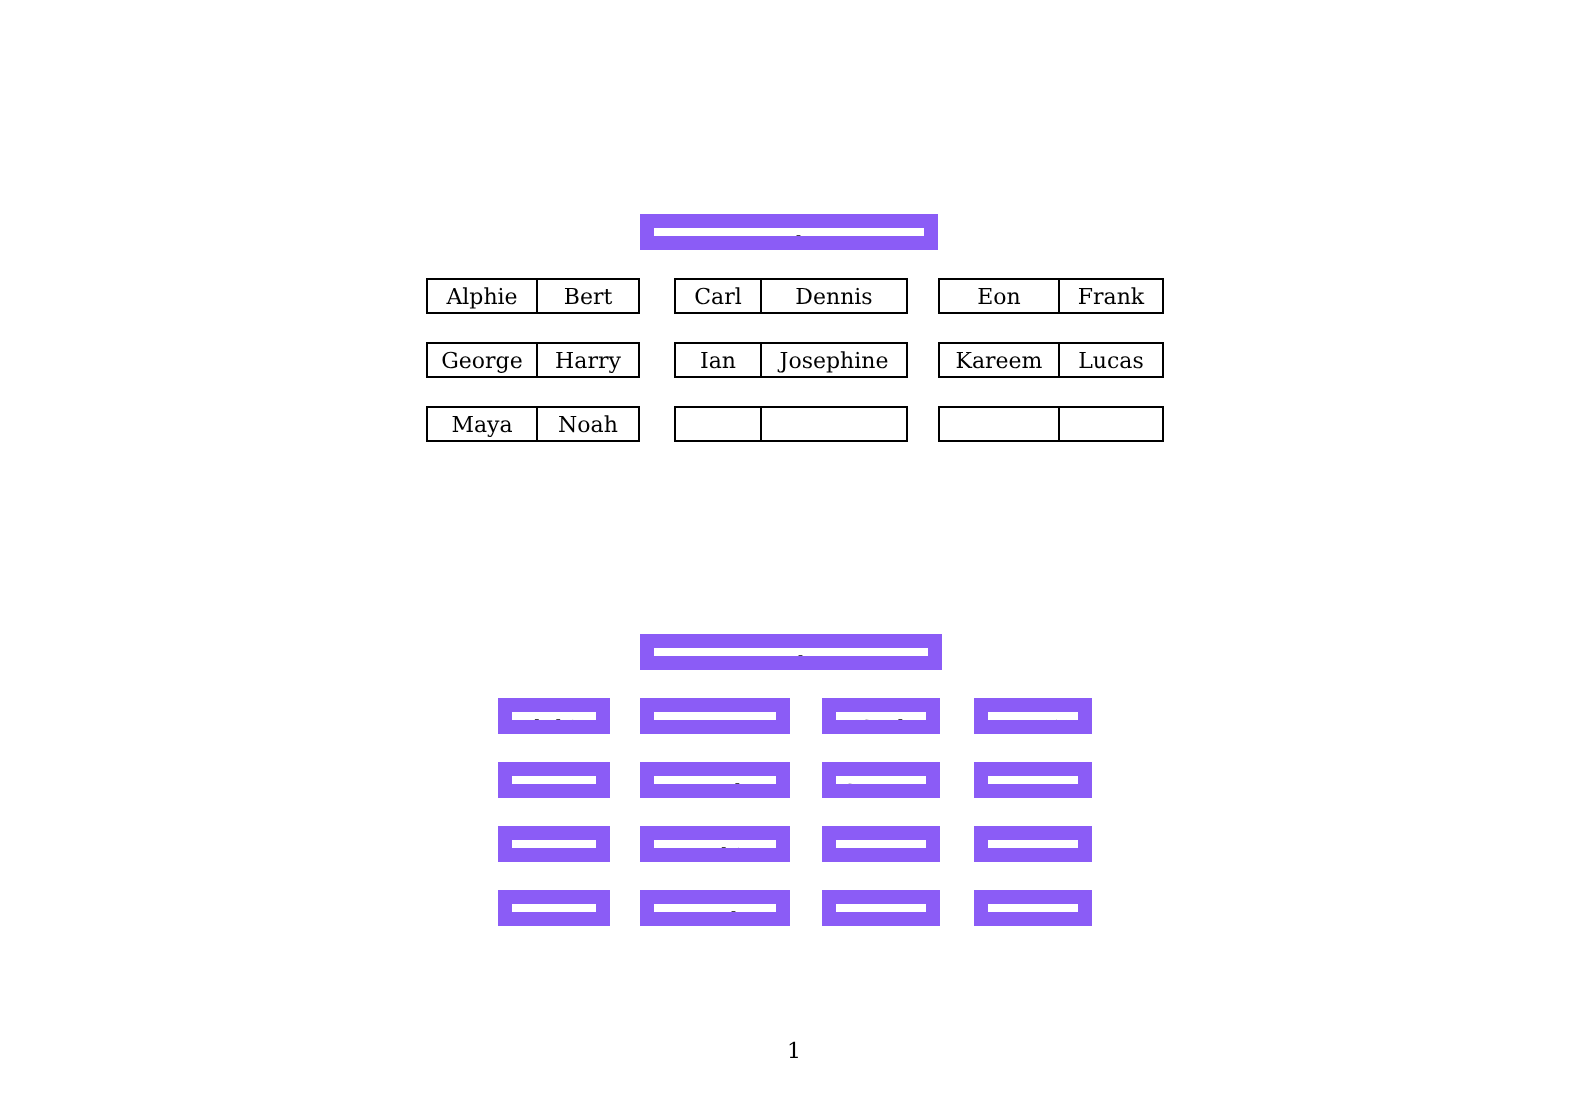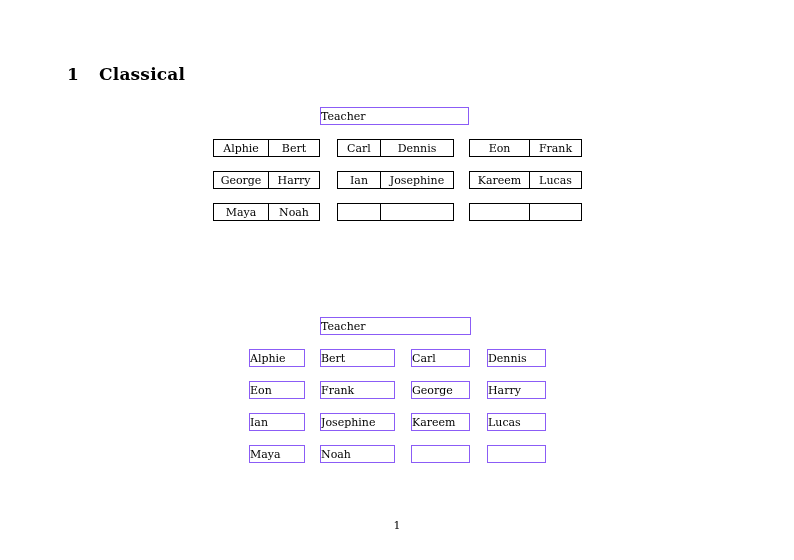--- a/index.html
+++ b/index.html
@@ -33,24 +33,25 @@
     display: inline-block;
     width: 32px;
   }
   #sec1-heading { left: 67px; top: 64px; }
   #sec2-heading { left: 67px; top: 275px; }
 
   
   .box {
     position: absolute;
     box-sizing: border-box;
-    border: 1px solid #8b5cf6;
+    border: 7px solid #8b5cf6;
     background: #ffffff;
     font-size: 11px;
     line-height: 16px;
+    text-align: center;
     white-space: nowrap;
     overflow: hidden;
   }
   .box-h18 {
     height: 18px;
     padding-top: 1px;
   }
 
   
   #teacher-classical {
@@ -126,23 +127,20 @@
     text-align: center;
     font-size: 11px;
     line-height: 14px;
   }
 </style>
 </head>
 <body>
 
 <div class="page">
 
-  <div class="section-heading" id="sec1-heading">
-    <span class="sec-num">1</span><span>Classical</span>
-  </div>
 
   <div class="box box-h18" id="teacher-classical">Teacher</div>
 
   <div class="pair-table cgrp-0 crow-0">
     <div class="pair-cell left">Alphie</div>
     <div class="pair-cell right">Bert</div>
   </div>
   <div class="pair-table cgrp-0 crow-1">
     <div class="pair-cell left">George</div>
     <div class="pair-cell right">Harry</div>

